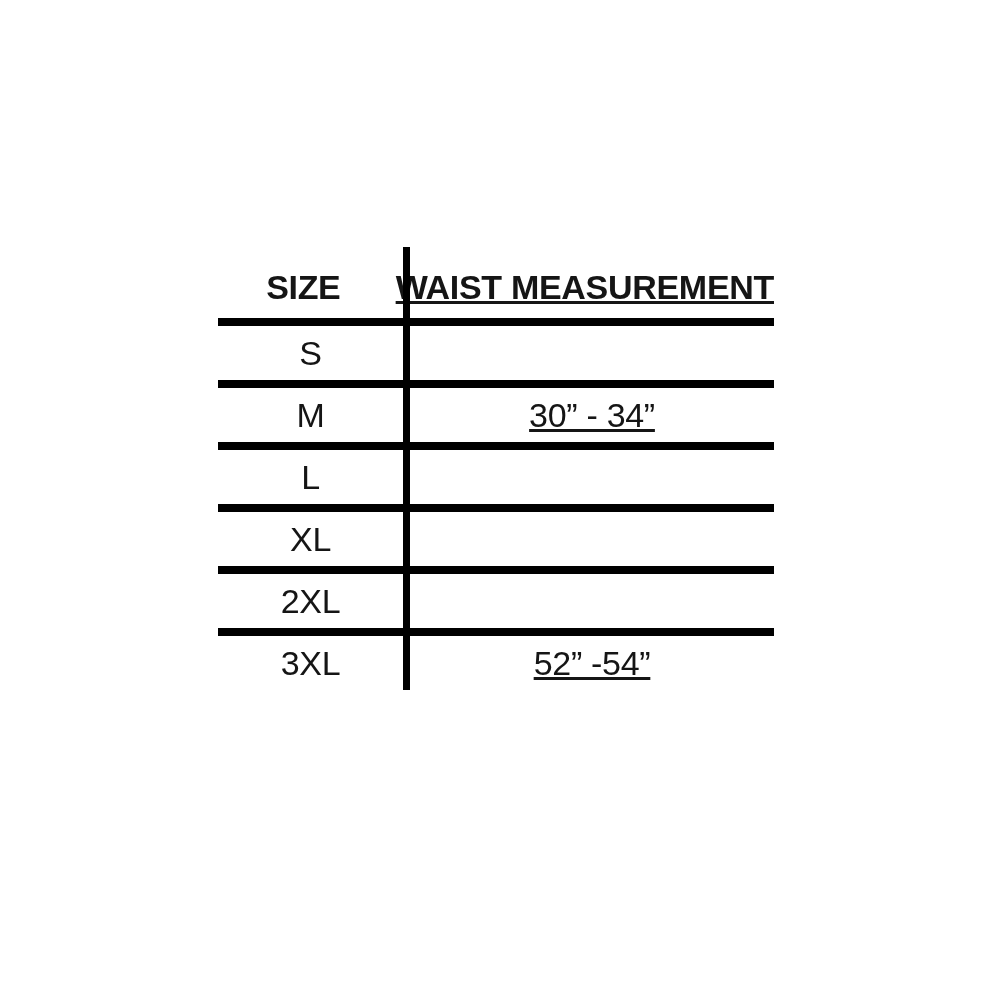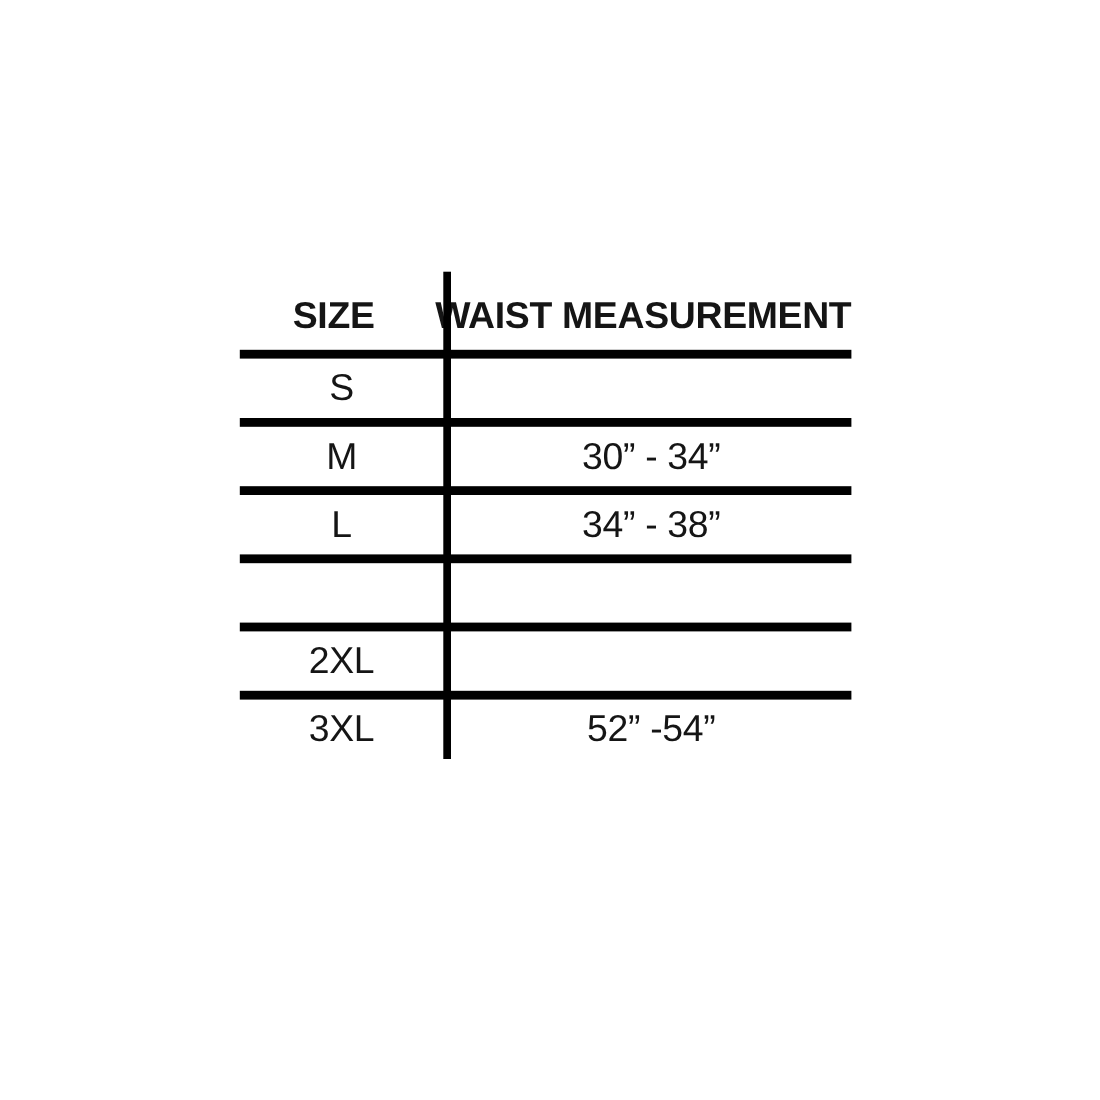--- a/index.html
+++ b/index.html
@@ -43,21 +43,21 @@
     border-top: 8px solid var(--line-color);
   }
   .cell {
     display: flex;
     align-items: center;
     justify-content: center;
     white-space: nowrap;
     overflow: visible;
   }
   .size-cell { width: 185px; }
-  .waist-cell { flex: 1; margin-left: 7px; }
+  .waist-cell { flex: 1; margin-left: 7px; text-decoration: underline; }
   .header-row .cell {
     font-weight: bold;
     font-size: 34px;
     letter-spacing: -0.3px;
   }
   .data-row .cell {
     font-size: 34px;
     letter-spacing: -0.3px;
   }
 </style>
@@ -74,23 +74,23 @@
     <div id="rows">
         <div class="row data-row">
     <div class="cell size-cell">S</div>
   </div>
         <div class="row data-row">
     <div class="cell size-cell">M</div>
     <div class="cell waist-cell">30” - 34”</div>
   </div>
         <div class="row data-row">
     <div class="cell size-cell">L</div>
-    <div class="cell waist-cell">34” - 38”</div>
   </div>
         <div class="row data-row">
+    <div class="cell size-cell">XL</div>
   </div>
         <div class="row data-row">
     <div class="cell size-cell">2XL</div>
   </div>
         <div class="row data-row">
     <div class="cell size-cell">3XL</div>
     <div class="cell waist-cell">52” -54”</div>
   </div>
       </div>
 

